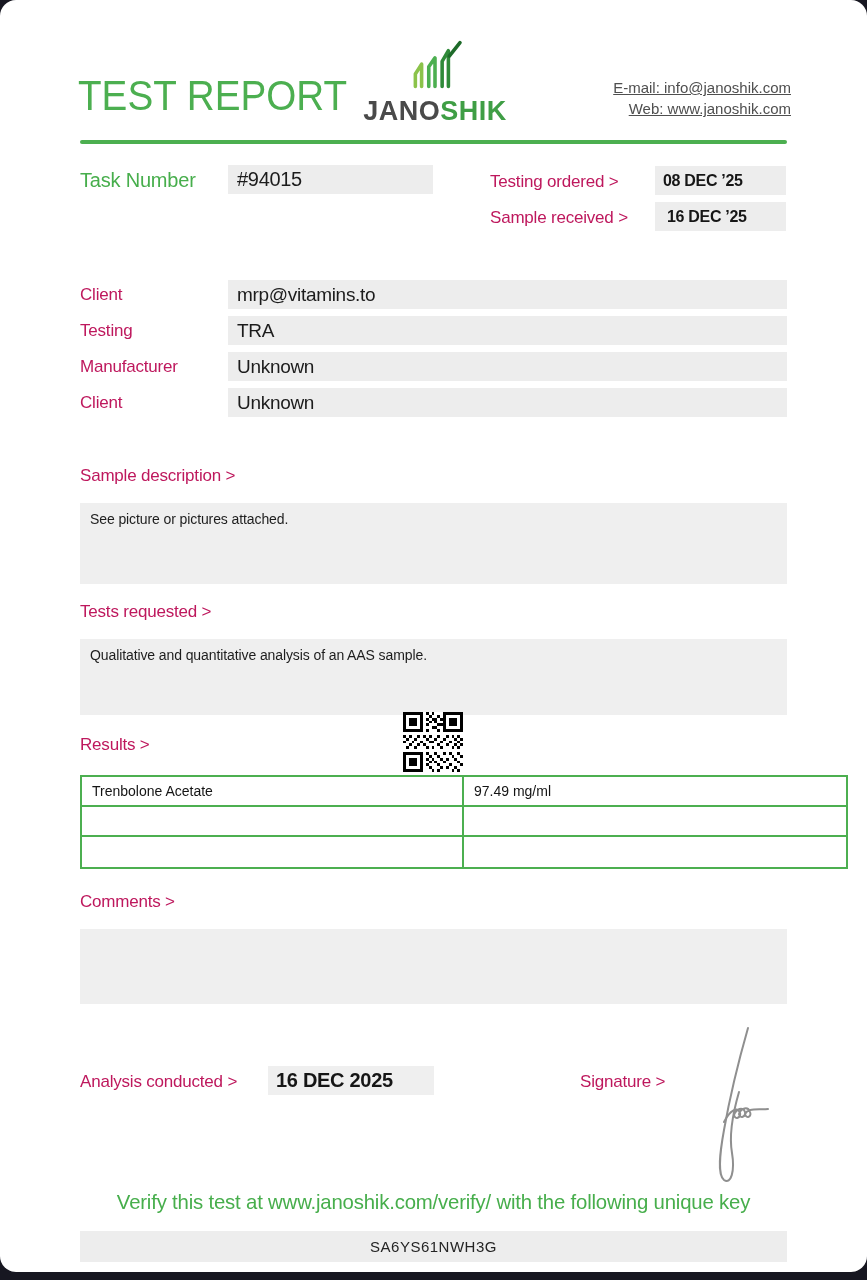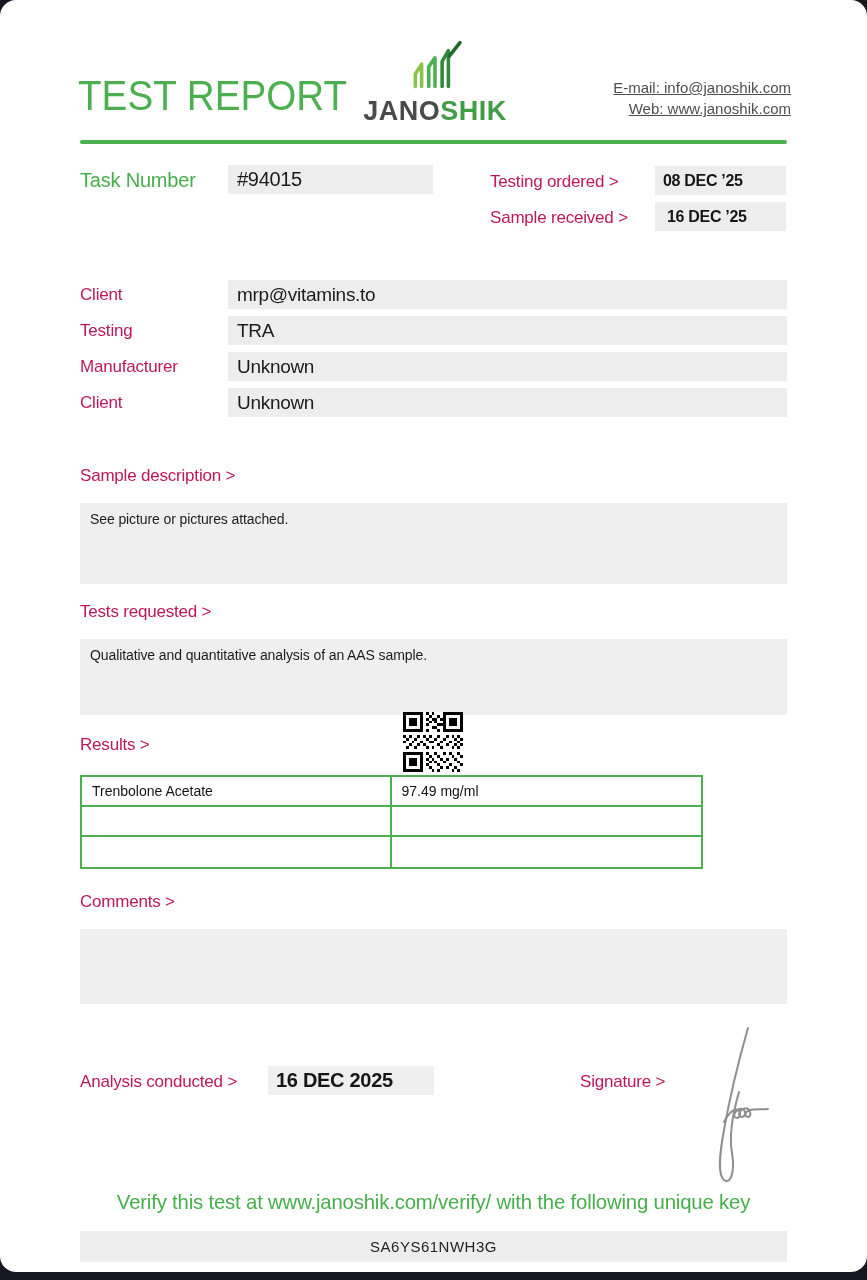--- a/index.html
+++ b/index.html
@@ -41,21 +41,21 @@
   .divider { position:absolute; left:80px; top:140px; width:707px; height:4px; background:#4caf50; border-radius:2px; }
 
   .date-val { font-weight:bold; font-size:16px; color:#161616; letter-spacing:-0.3px; padding-left:8px; }
 
   .desc-box {
     position:absolute; left:80px; width:707px; background:#efefef;
     font-size:14px; color:#1d1d1d; padding:8px 10px; letter-spacing:-0.1px;
   }
 
   .results-table {
-    position:absolute; left:80px; top:775px; width:623px; height:94px;
+    position:absolute; left:80px; top:775px; width:768px; height:94px;
     border:2px solid #4caf50;
     display:grid; grid-template-columns:1fr 1fr; grid-template-rows:1fr 1fr 1fr;
   }
   .results-table .cell {
     border-right:2px solid #4caf50; border-bottom:2px solid #4caf50;
     font-size:14px; color:#141414; padding-left:10px; display:flex; align-items:center;
   }
   .results-table .cell:nth-child(2n) { border-right:none;text-align:center; }
   .results-table .cell:nth-child(5),
   .results-table .cell:nth-child(6) { border-bottom:none; }

